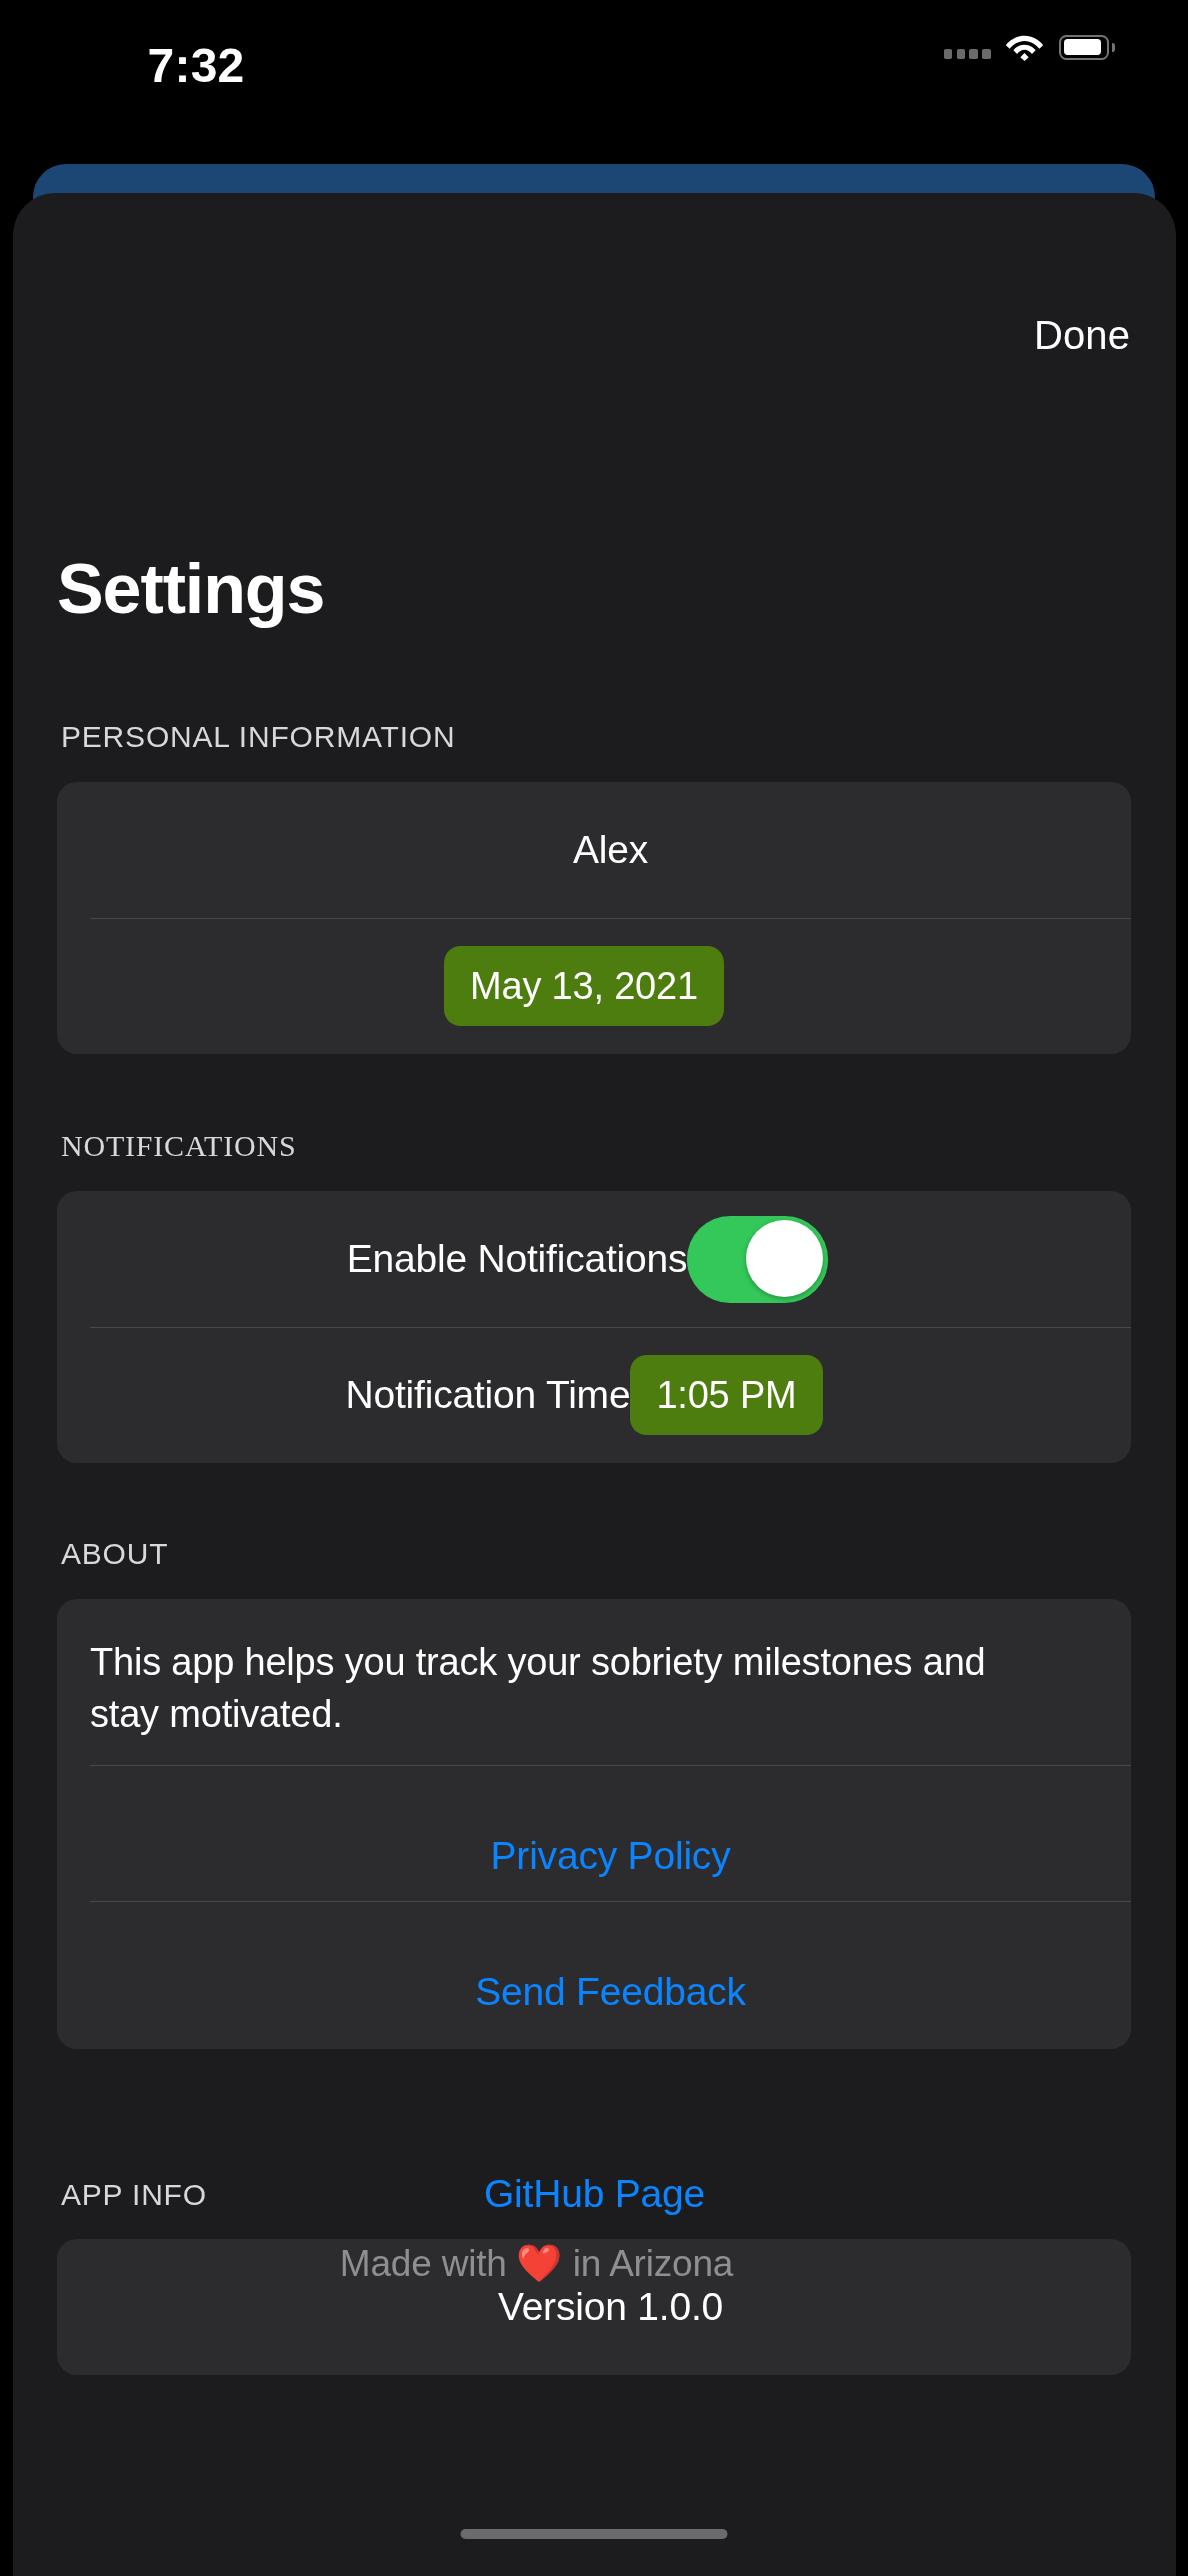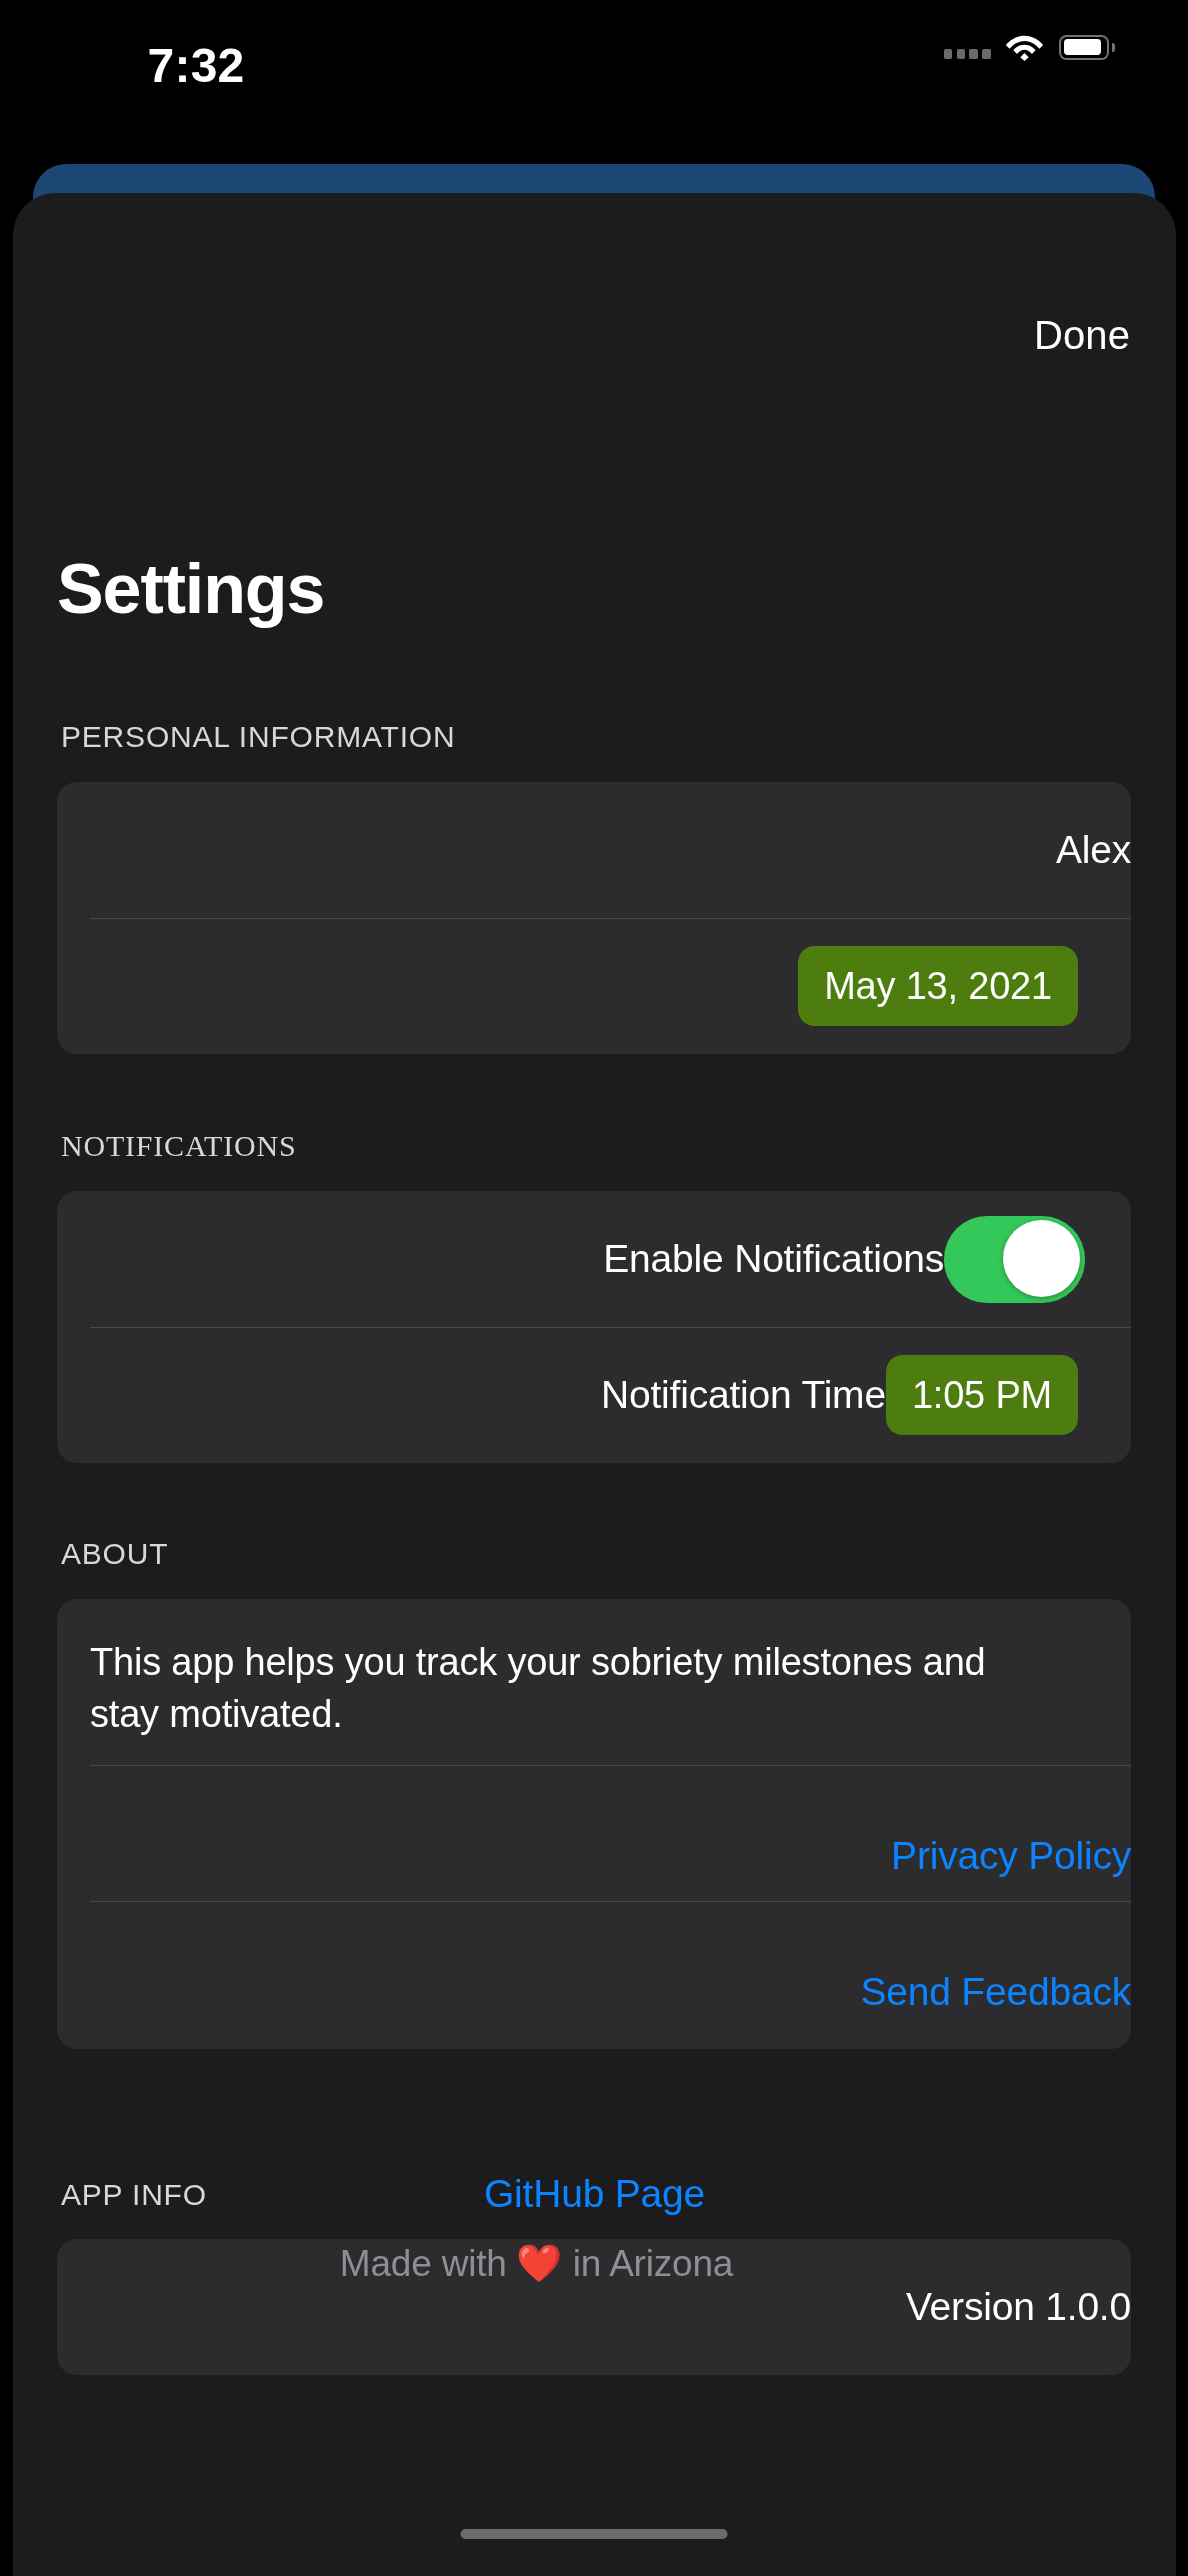--- a/index.html
+++ b/index.html
@@ -145,21 +145,21 @@
     left: 44px;
     width: 1074px;
     background: #2c2c2e;
     border-radius: 20px;
     box-sizing: border-box;
   }
   .row {
     position: relative;
     display: flex;
     align-items: center;
-    justify-content: flex-end;
+    justify-content: center;
     padding: 0 0 0 33px;
     height: 136px;
     box-sizing: border-box;
   }
   .row.tall { height: auto; padding-top: 37px; padding-bottom: 37px; }
   .divider {
     position: absolute;
     left: 33px;
     right: 0;
     height: 0.9px;

